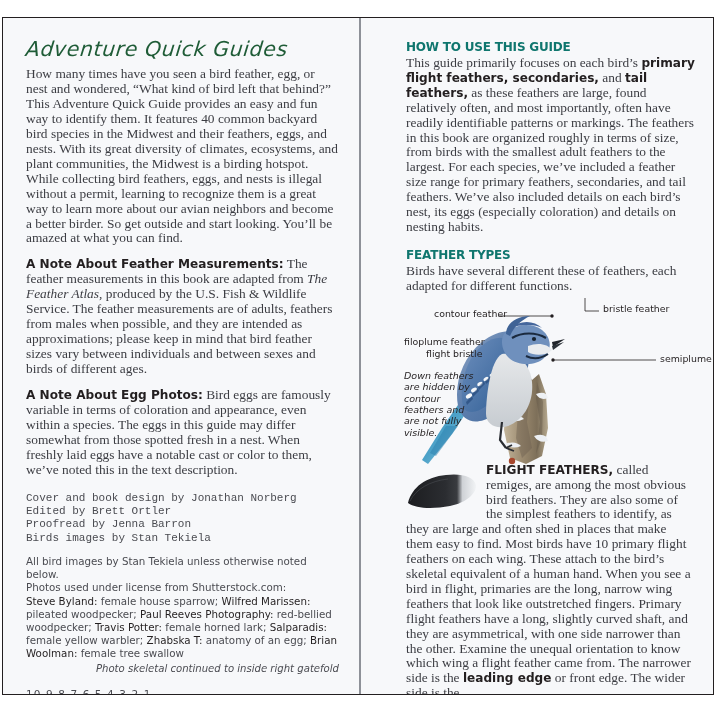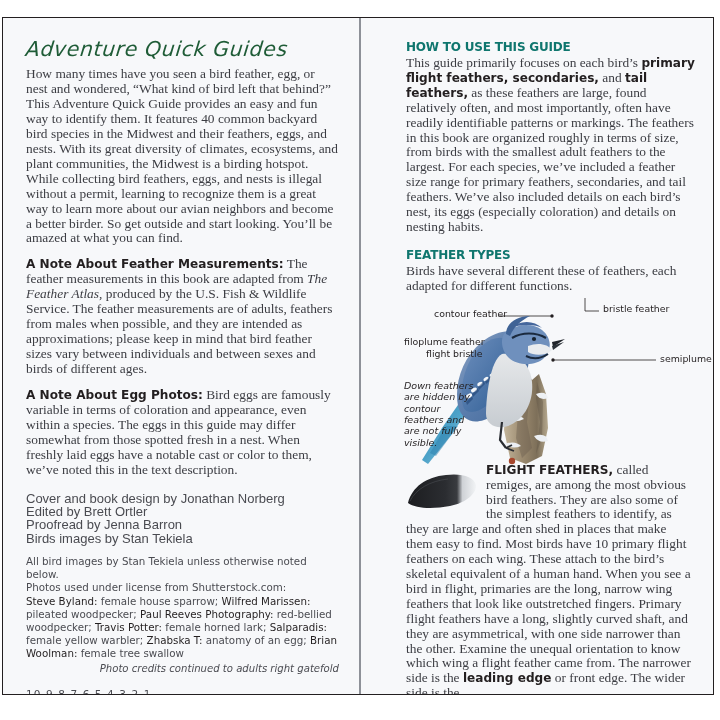--- a/index.html
+++ b/index.html
@@ -45,21 +45,21 @@
 
   .sans-small{
     font-family:"DejaVu Sans",sans-serif;
     font-size:10.3px;
     line-height:13.2px;
     color:#4a4b51;
     margin:0;
   }
   .sans-small b{color:#231f20;font-weight:normal;}
   .credits-block{margin-top:14px;}
-  .credit-line{font-family:Liberation Sans, sans-serif;font-size:13px;line-height:13.3px;color:#4a4b51;}
+  .credit-line{font-family:Liberation Mono, monospace;font-size:11px;line-height:13.3px;color:#4a4b51;}
   .gatefold{
     font-family:"DejaVu Sans",sans-serif;font-style:italic;
     font-size:10.1px;color:#4a4b51;text-align:right;display:block;margin-top:1px;
   }
   .printline{
     font-family:"DejaVu Sans",sans-serif;font-size:10.5px;color:#4a4b51;
     letter-spacing:1.1px;margin:13px 0 12px 0;
   }
 
   
@@ -121,21 +121,21 @@
       <div class="credit-line">Cover and book design by Jonathan Norberg</div>
       <div class="credit-line">Edited by Brett Ortler</div>
       <div class="credit-line">Proofread by Jenna Barron</div>
       <div class="credit-line">Birds images by Stan Tekiela</div>
     </div>
 
     <div class="sans-small" style="margin-top:10px;">
       <div>All bird images by Stan Tekiela unless otherwise noted below.</div>
       <div>Photos used under license from Shutterstock.com:</div>
       <div><b>Steve Byland:</b><span> female house sparrow; </span><b>Wilfred Marissen:</b><span> pileated woodpecker; </span><b>Paul Reeves Photography:</b><span> red-bellied woodpecker; </span><b>Travis Potter:</b><span> female horned lark; </span><b>Salparadis:</b><span> female yellow warbler; </span><b>Zhabska T:</b><span> anatomy of an egg; </span><b>Brian Woolman:</b><span> female tree swallow</span></div>
-      <span class="gatefold">Photo credits continued to adults right gatefold</span>
+      <span class="gatefold">Photo skeletal continued to inside right gatefold</span>
     </div>
 
     <div class="printline">10 9 8 7 6 5 4 3 2 1</div>
 
   </div>
 
   <div class="col" id="right-col">
 
     <h2 class="section">HOW TO USE THIS GUIDE</h2>
 
@@ -251,21 +251,21 @@
 
         <path d="M96,124 L94,142 L100,150" stroke="#2a2d33" stroke-width="2.2" fill="none"></path>
         <path d="M100,150 l8,3 M100,150 l6,-3" stroke="#2a2d33" stroke-width="1.8" fill="none"></path>
       </svg>
 
       <div class="lbl" style="left:28px;top:10px;">contour feather</div>
       <div class="lbl" style="left:197px;top:5px;">bristle feather</div>
       <div class="lbl" style="left:-2px;top:38px;">filoplume feather</div>
       <div class="lbl" style="left:20px;top:50px;">flight bristle</div>
       <div class="lbl" style="left:254px;top:55px;">semiplume feather</div>
-      <div class="lbl ital" style="left:-2px;top:82px;">Down feathers are hidden by contour feathers and are not fully visible.</div>
+      <div class="lbl ital" style="left:-2px;top:72px;">Down feathers are hidden by contour feathers and are not fully visible.</div>
     </div>
 
     <div id="flight-block" class="clearfix">
       <svg id="feather-photo" viewBox="0 0 72 42">
         <defs>
           <linearGradient id="gFeather" x1="0" y1="0" x2="1" y2="0">
             <stop offset="0" stop-color="#1c1d20"></stop>
             <stop offset="0.55" stop-color="#2b2d31"></stop>
             <stop offset="0.72" stop-color="#3a3c40"></stop>
             <stop offset="0.80" stop-color="#cfd2d6"></stop>

